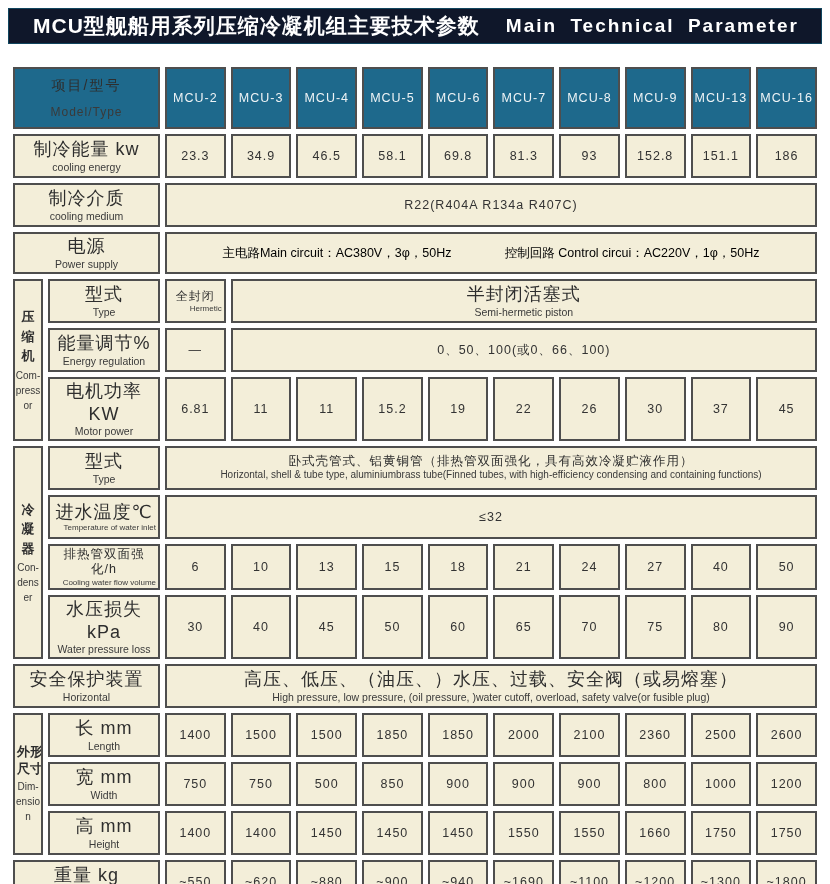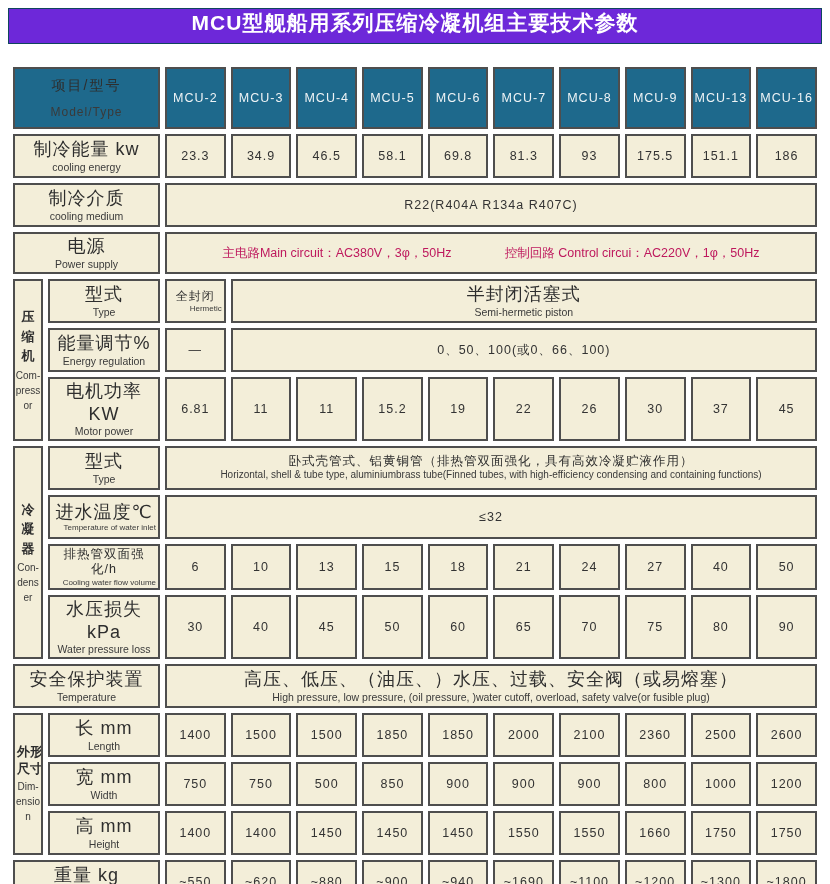--- a/index.html
+++ b/index.html
@@ -1,22 +1,22 @@
 <!DOCTYPE html>
 <html><head>
 <meta charset="utf-8">
 <style>
   html,body { margin:0; padding:0; background:#ffffff; }
   body { width:830px; height:884px; font-family:"Liberation Sans","DejaVu Sans",sans-serif; color:#2f2f2f; }
   .page { padding:8px 8px 0 8px; }
 
   .titlebar {
-    background:#6d28d9; border:1px solid #10455e;
-    height:34px; display:flex; align-items:center; padding:0 16px;
-    white-space:nowrap; overflow:hidden;flex-direction:column;
+    background:#0f172a; border:1px solid #10455e;
+    height:34px; display:flex; align-items:center; padding:0 24px;
+    white-space:nowrap; overflow:hidden;
   }
   .titlebar .t-zh { color:#ffffff; font-weight:bold; font-size:21px; letter-spacing:1px; }
   .titlebar .t-en { color:#ffffff; font-weight:bold; font-size:19px; letter-spacing:2px; margin-left:26px; word-spacing:6px; }
 
   table.spec { border-collapse:separate; border-spacing:5px; width:100%; table-layout:fixed; margin-top:18px; }
   td { border:2px solid #4e4e4e; background:#f3eed9; text-align:center; vertical-align:middle; padding:1px 2px; overflow:hidden; }
 
   td.hdr { background:#1e698c; color:#eef3f5; font-size:12.5px; letter-spacing:1px; }
   td.hdr .zh { font-size:14px; letter-spacing:2px; margin-bottom:11px;text-align:center; }
   td.hdr .en { font-size:12px; letter-spacing:1px; }
@@ -25,34 +25,35 @@
   .en { font-size:10.5px; color:#3a3a3a; line-height:1.2; }
   .en-sm { font-size:8px;text-align:right; }
   .en-long { font-size:10px; white-space:nowrap; }
   td.val { font-size:12.5px; color:#333333; letter-spacing:1px; }
 
   td.vlab { padding:0; }
   .vlab-zh { font-size:13px; font-weight:bold; color:#2e2e2e; width:16px; margin:0 auto; word-break:break-all; line-height:1.5; }
   .vlab-zh.two { width:30px; line-height:1.3; }
   .vlab-en { font-size:10px; color:#3a3a3a; word-break:break-all; line-height:1.5; margin-top:2px; }
 
-  .pwr { display:flex; justify-content:space-evenly; align-items:center; font-size:12.5px; color:#be185d; }
+  .pwr { display:flex; justify-content:space-evenly; align-items:center; font-size:12.5px; color:#000000; }
 
   
   tr.rh60 td { height:56px; }
   tr.rh42 td { height:38px; }
   tr.rh40 td { height:36px; }
 </style>
 </head>
 <body>
 
 <div class="page">
 
   <div class="titlebar">
     <span class="t-zh">MCU型舰船用系列压缩冷凝机组主要技术参数</span>
+    <span class="t-en">Main Technical Parameter</span>
   </div>
 
   <table class="spec">
     <colgroup>
       <col style="width:30px">
         <col style="width:112px">
       <col>
         <col>
         <col>
         <col>
@@ -87,21 +88,21 @@
         <div class="zh">制冷能量 kw</div>
         <div class="en">cooling energy</div>
       </td>
       <td class="val">23.3</td>
       <td class="val">34.9</td>
       <td class="val">46.5</td>
       <td class="val">58.1</td>
       <td class="val">69.8</td>
       <td class="val">81.3</td>
       <td class="val">93</td>
-      <td class="val">175.5</td>
+      <td class="val">152.8</td>
       <td class="val">151.1</td>
       <td class="val">186</td>
     </tr>
 
     <tr class="rh42">
       <td colspan="2">
         <div class="zh">制冷介质</div>
         <div class="en">cooling medium</div>
       </td>
       <td class="val" colspan="10">R22(R404A R134a R407C)</td>
@@ -218,21 +219,21 @@
       <td class="val">65</td>
       <td class="val">70</td>
       <td class="val">75</td>
       <td class="val">80</td>
       <td class="val">90</td>
     </tr>
 
     <tr class="rh42">
       <td colspan="2">
         <div class="zh">安全保护装置</div>
-        <div class="en">Temperature</div>
+        <div class="en">Horizontal</div>
       </td>
       <td colspan="10">
         <div class="zh">高压、低压、（油压、）水压、过载、安全阀（或易熔塞）</div>
         <div class="en">High pressure, low pressure, (oil pressure, )water cutoff, overload, safety valve(or fusible plug)</div>
       </td>
     </tr>
 
     <tr class="rh42">
       <td class="vlab" rowspan="3">
         <div class="vlab-zh two">外形尺寸</div>

